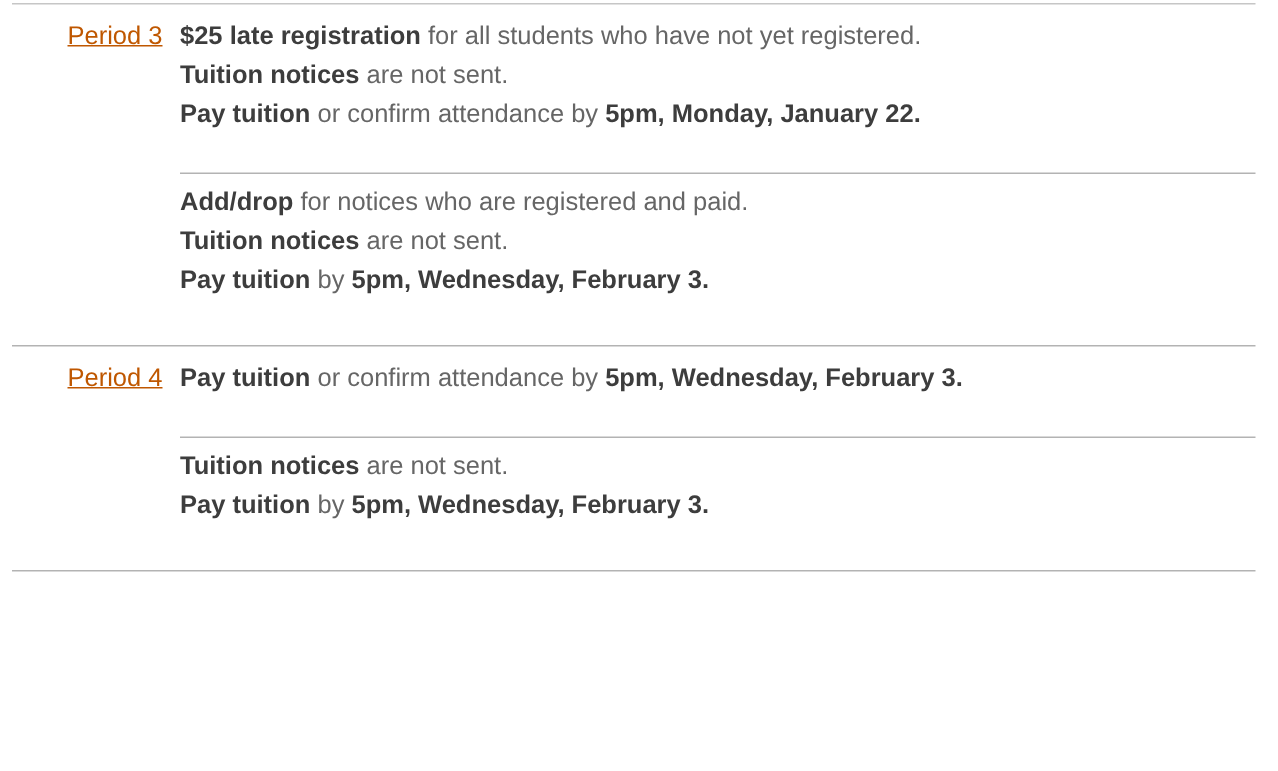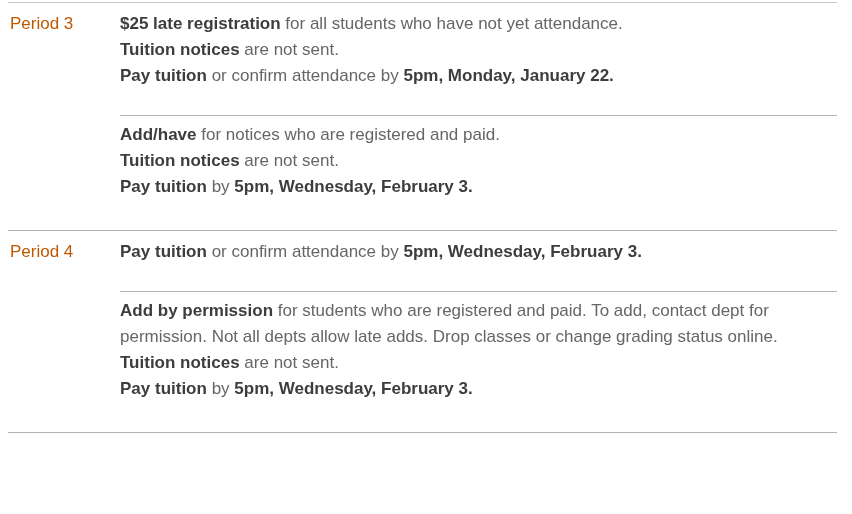--- a/index.html
+++ b/index.html
@@ -23,21 +23,23 @@
     padding: 8px 0 30px 2px;
     border-bottom: 1px solid var(--divider, #b3b3b3);
   }
   .period-cell {
     flex: 0 0 110px;
     width: 110px;
   }
   .period-link {
     display: inline-block;
     color: var(--link, #bf5700);
+    text-decoration: underline;
     cursor: pointer;
+    margin-left: 35px;
   }
   .period-dates {
     color: var(--dark-text, #3d3d3d);
     max-width: 98px;
   }
   .details-cell {
     flex: 1 1 auto;
     min-width: 0;
   }
   .detail-line { margin: 0; }
@@ -54,40 +56,39 @@
 </style>
 </head>
 <body>
 
 <main class="page">
   <section class="table" id="periods-table">
       <div class="row">
         <div class="period-cell"><a class="period-link">Period 3</a></div>
         <div class="details-cell">
           <div class="detail-block">
-            <p class="detail-line"><span class="seg bold">$25 late registration</span><span class="seg"> for all students who have not yet attendance.</span></p>
+            <p class="detail-line"><span class="seg bold">$25 late registration</span><span class="seg"> for all students who have not yet registered.</span></p>
             <p class="detail-line"><span class="seg bold">Tuition notices</span><span class="seg"> are not sent.</span></p>
             <p class="detail-line"><span class="seg bold">Pay tuition</span><span class="seg"> or confirm attendance by </span><span class="seg bold">5pm, Monday, January 22.</span></p>
           </div>
           <hr class="block-divider">
           <div class="detail-block">
-            <p class="detail-line"><span class="seg bold">Add/have</span><span class="seg"> for notices who are registered and paid.</span></p>
+            <p class="detail-line"><span class="seg bold">Add/drop</span><span class="seg"> for notices who are registered and paid.</span></p>
             <p class="detail-line"><span class="seg bold">Tuition notices</span><span class="seg"> are not sent.</span></p>
             <p class="detail-line"><span class="seg bold">Pay tuition</span><span class="seg"> by </span><span class="seg bold">5pm, Wednesday, February 3.</span></p>
           </div>
         </div>
       </div>
       <div class="row">
         <div class="period-cell"><a class="period-link">Period 4</a></div>
         <div class="details-cell">
           <div class="detail-block">
             <p class="detail-line"><span class="seg bold">Pay tuition</span><span class="seg"> or confirm attendance by </span><span class="seg bold">5pm, Wednesday, February 3.</span></p>
           </div>
           <hr class="block-divider">
           <div class="detail-block">
-            <p class="detail-line"><span class="seg bold">Add by permission</span><span class="seg"> for students who are registered and paid. To add, contact dept for permission. Not all depts allow late adds. Drop classes or change grading status online.</span></p>
             <p class="detail-line"><span class="seg bold">Tuition notices</span><span class="seg"> are not sent.</span></p>
             <p class="detail-line"><span class="seg bold">Pay tuition</span><span class="seg"> by </span><span class="seg bold">5pm, Wednesday, February 3.</span></p>
           </div>
         </div>
       </div>
     </section>
 </main>
 
 </body></html>

